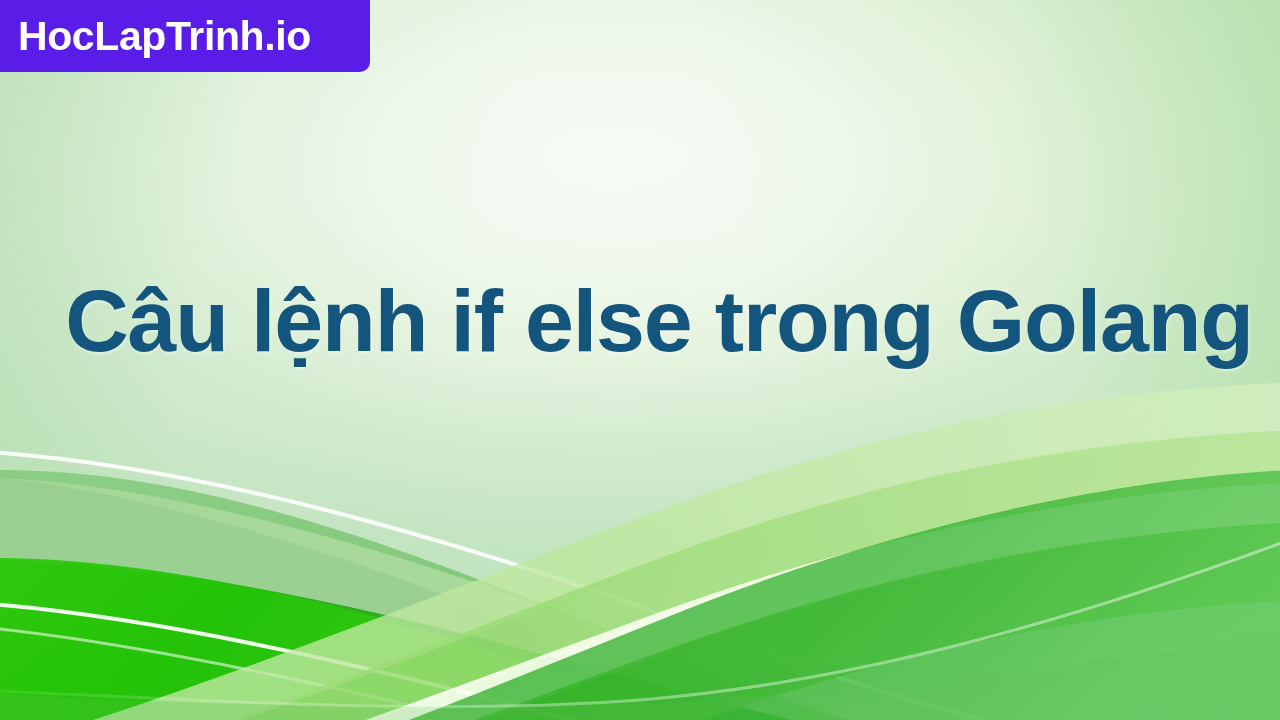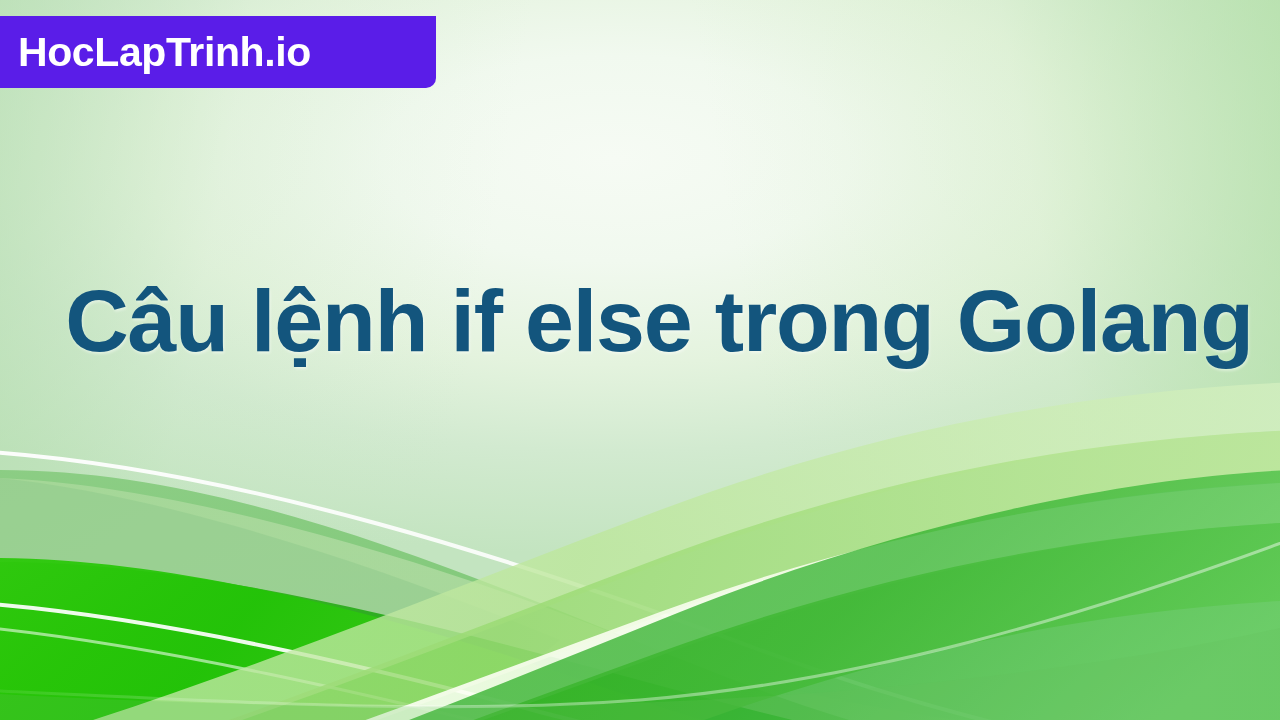--- a/index.html
+++ b/index.html
@@ -44,27 +44,26 @@
         rgba(255,255,255,0.0) 42%);
   }
   .bg-waves { z-index: 3; }
 
   
   .brand-badge {
     position: absolute;
     left: 0;
     top: 0;
     z-index: 20;
-    width: 436px;
+    width: 370px;
     height: 72px;
     background: #5a1de8;
     border-bottom-right-radius: 10px;
     display: flex;
     align-items: center;
-    margin-top: 16px;
   }
   .brand-badge-text {
     color: #ffffff;
     font-size: 41px;
     font-weight: 700;
     letter-spacing: -0.4px;
     padding-left: 18px;
     line-height: 1;
     white-space: nowrap;
   }

